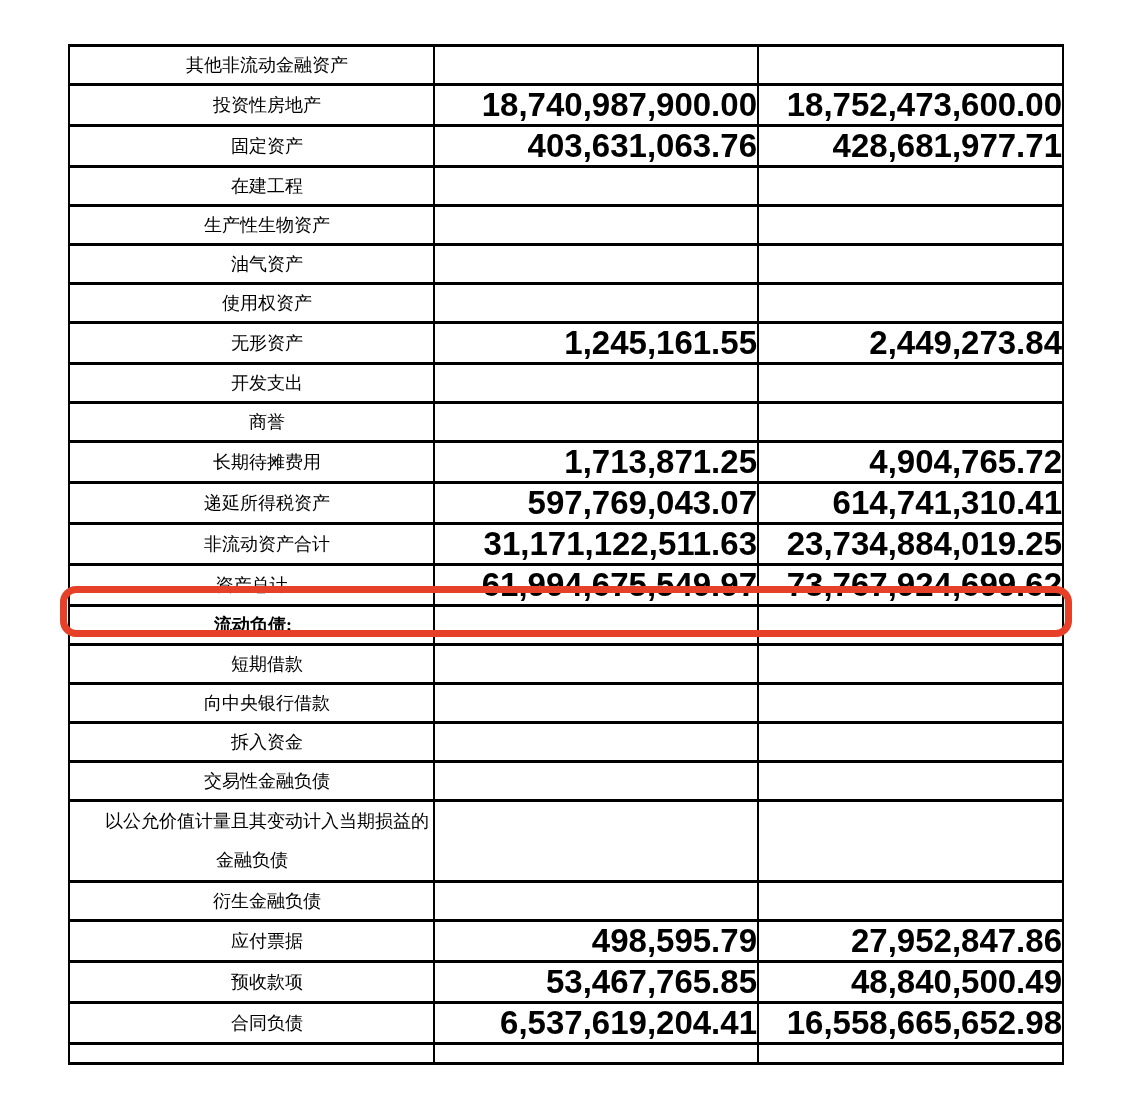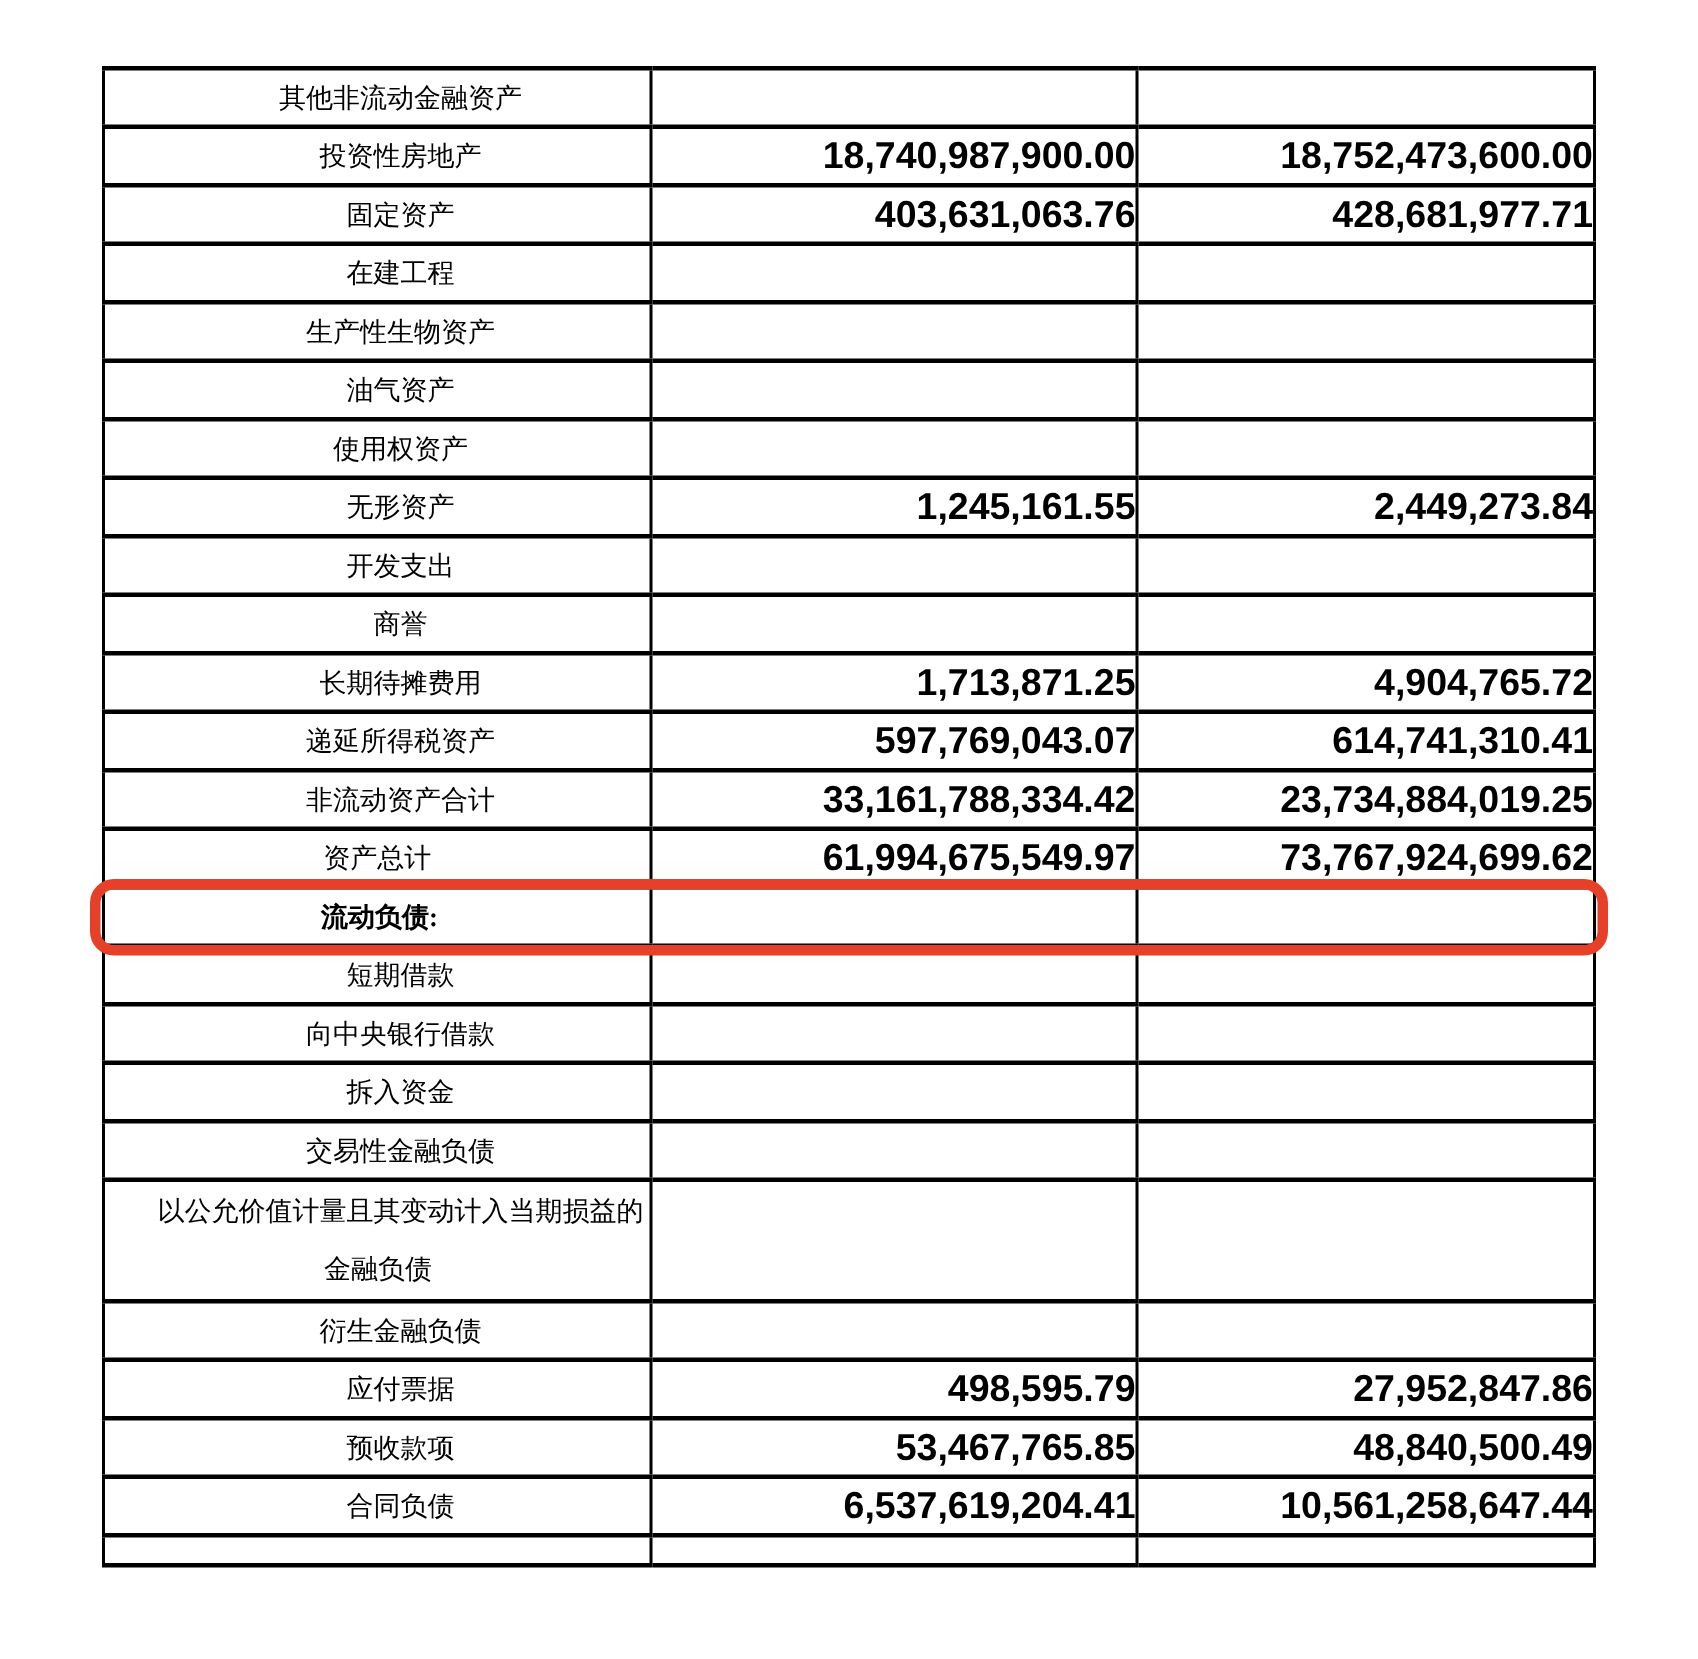--- a/index.html
+++ b/index.html
@@ -40,21 +40,21 @@
   tr.h1 { height: 39px; }
   tr.h2 { height: 79px; }
   tr.stub { height: 20px; }
   td.label {
     font-size: 18px;
     text-align: center;
     white-space: nowrap;
     font-family: "Liberation Serif", "DejaVu Serif", serif;
   }
   td.num {
-    font-size: 25px;
+    font-size: 33px;
     font-weight: 700;
     text-align: right;
     padding-right: 13px;
     white-space: nowrap;
     font-family: "Liberation Sans", "DejaVu Sans", sans-serif;
   }
   
   tr.kind-item    td.label { padding-left: 31px; }
   tr.kind-section td.label { padding-left: 3px; font-weight: 700; }
   tr.kind-subtotal td.label { padding-left: 31px; }
@@ -142,21 +142,21 @@
     <td class="num">1,713,871.25</td>
     <td class="num">4,904,765.72</td>
   </tr>
         <tr class="kind-item h1">
     <td class="label">递延所得税资产</td>
     <td class="num">597,769,043.07</td>
     <td class="num">614,741,310.41</td>
   </tr>
         <tr class="kind-subtotal h1">
     <td class="label">非流动资产合计</td>
-    <td class="num">33,161,788,334.42</td>
+    <td class="num">31,171,122,511.63</td>
     <td class="num">23,734,884,019.25</td>
   </tr>
         <tr class="kind-total h1">
     <td class="label">资产总计</td>
     <td class="num">61,994,675,549.97</td>
     <td class="num">73,767,924,699.62</td>
   </tr>
         <tr class="kind-section h1">
     <td class="label">流动负债:</td>
     <td class="num"></td>
@@ -198,21 +198,21 @@
     <td class="num">27,952,847.86</td>
   </tr>
         <tr class="kind-item h1">
     <td class="label">预收款项</td>
     <td class="num">53,467,765.85</td>
     <td class="num">48,840,500.49</td>
   </tr>
         <tr class="kind-item h1">
     <td class="label">合同负债</td>
     <td class="num">6,537,619,204.41</td>
-    <td class="num">10,561,258,647.44</td>
+    <td class="num">16,558,665,652.98</td>
   </tr>
         <tr class="kind-stub stub">
     <td class="label"></td>
     <td class="num"></td>
     <td class="num"></td>
   </tr>
       </tbody>
   </table>
 
   <div class="highlight-box" style="left: 60px; top: 585.5px; width: 1012px; height: 51px; border-color: rgb(230, 65, 40); box-sizing: border-box;"></div>

